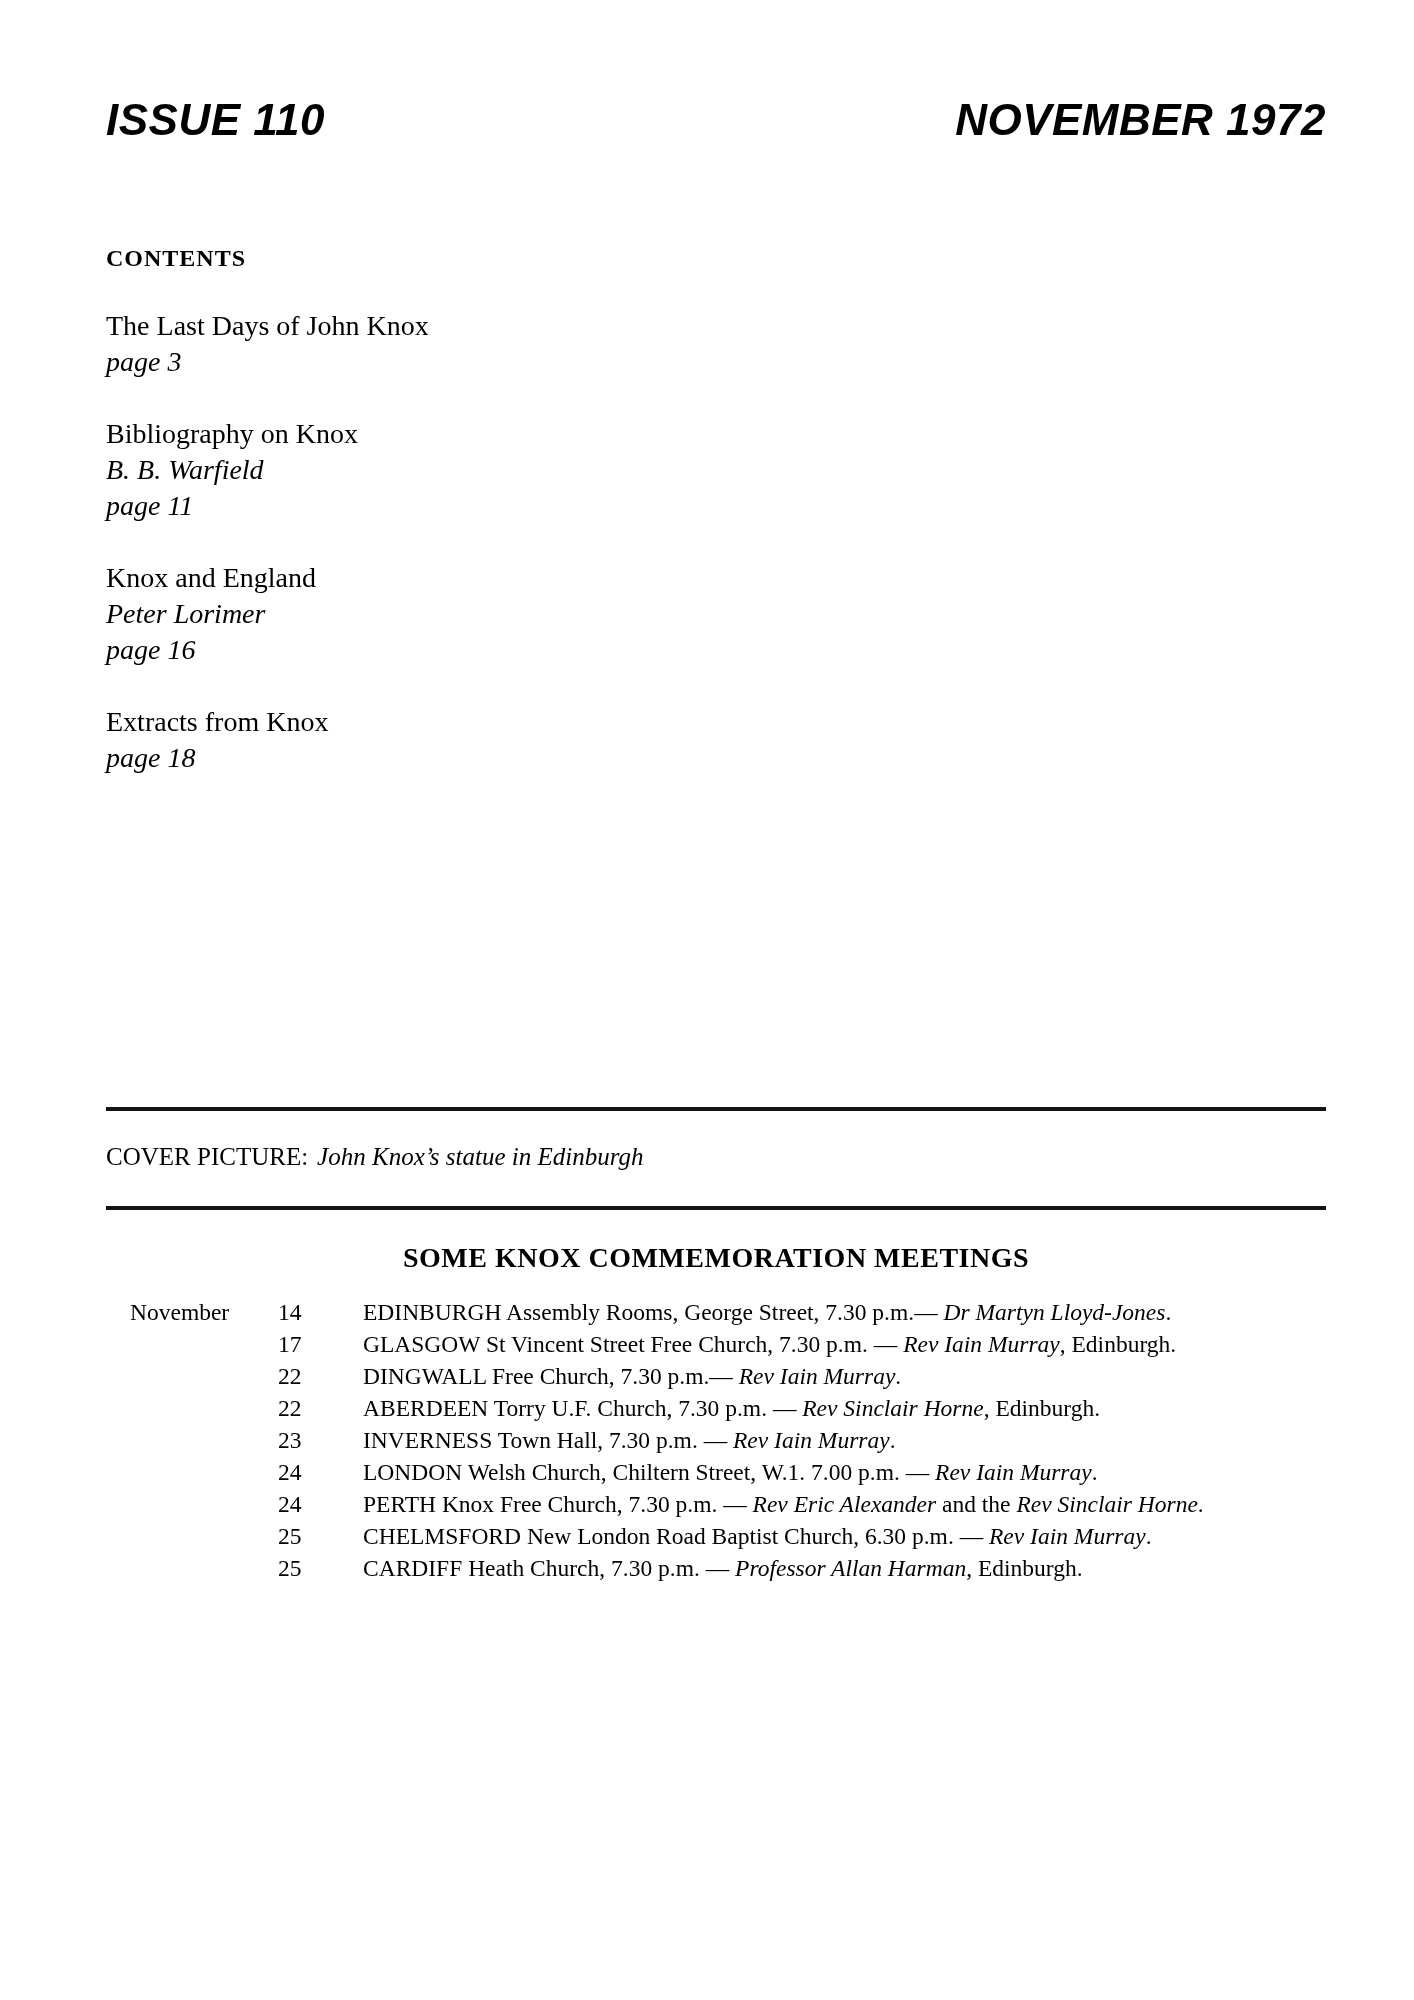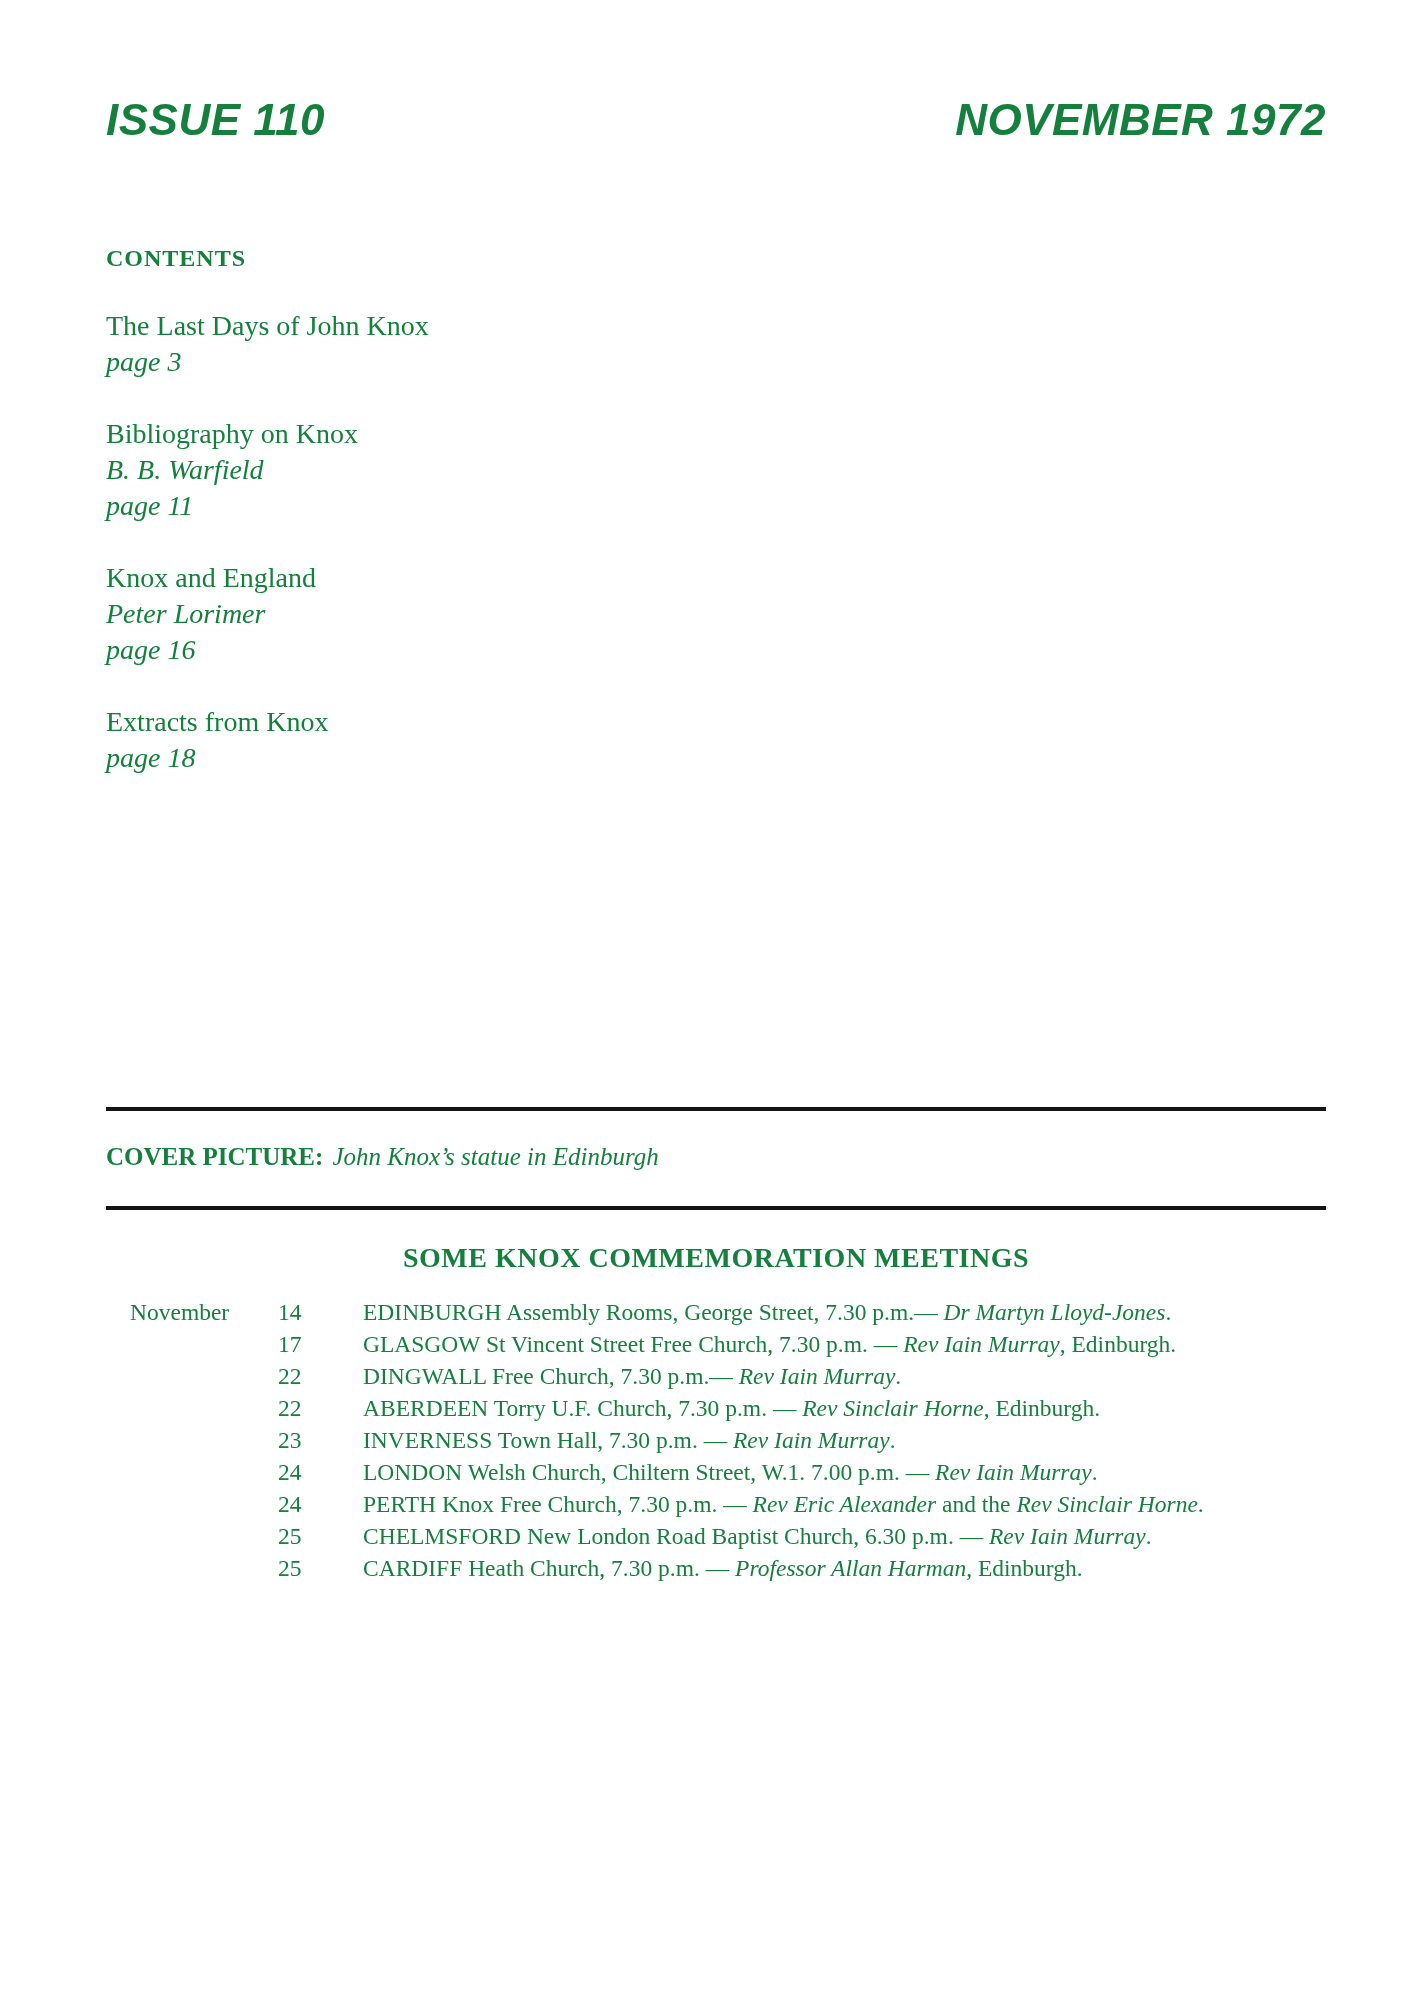--- a/index.html
+++ b/index.html
@@ -1,19 +1,19 @@
 <!DOCTYPE html>
 <html><head>
 <meta charset="utf-8">
 <style>
   html,body{margin:0;padding:0;background:#ffffff;}
   .page{
     position:relative;
     width:1414px;height:2000px;
-    background:#ffffff;color:#15803d;
+    background:#ffffff;color:#000000;
     box-sizing:border-box;
     padding:100px 88px 0 106px;
     font-family:"Liberation Serif", serif;
     overflow:hidden;
   }
   
   .masthead{
     display:flex;justify-content:space-between;align-items:baseline;
     font-family:"Liberation Sans", sans-serif;
     font-weight:bold;font-style:italic;
@@ -28,21 +28,21 @@
   }
   .toc{margin-top:34px;font-size:28px;line-height:36px;}
   .toc-entry{margin:0 0 36px 0;}
   .it{font-style:italic;}
   
   .rule{border:none;border-top:4px solid #141414;margin:0;height:0;}
   .rule-top{margin-top:331px;}
   .rule-bottom{margin-top:33px;}
   
   .cover-line{margin-top:30px;font-size:25px;line-height:32px;}
-  .cover-label{font-weight:bold;text-align:right;}
+  .cover-label{font-weight:normal;text-align:right;}
   .cover-caption{margin-left:9px;}
   
   .meetings-heading{
     margin:34px 0 0 0;text-align:center;
     font-size:28px;line-height:28px;font-weight:bold;letter-spacing:0.5px;
   }
   .meetings{margin-top:24px;font-size:23.5px;line-height:32px;}
   .m-row{display:grid;grid-template-columns:172px 85px 1fr;}
   .m-month{padding-left:24px;}
   .m-desc{white-space:nowrap;}

